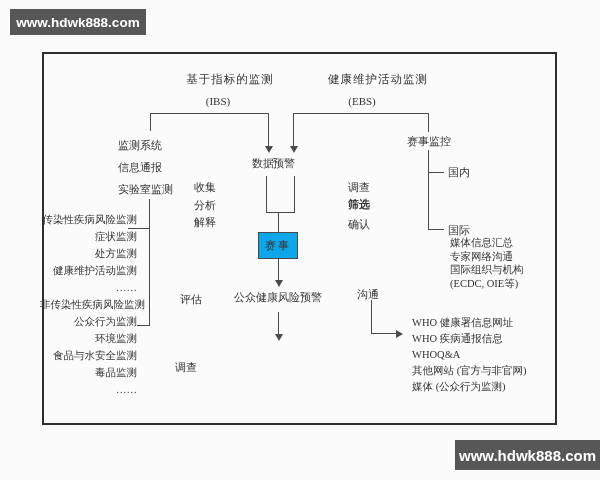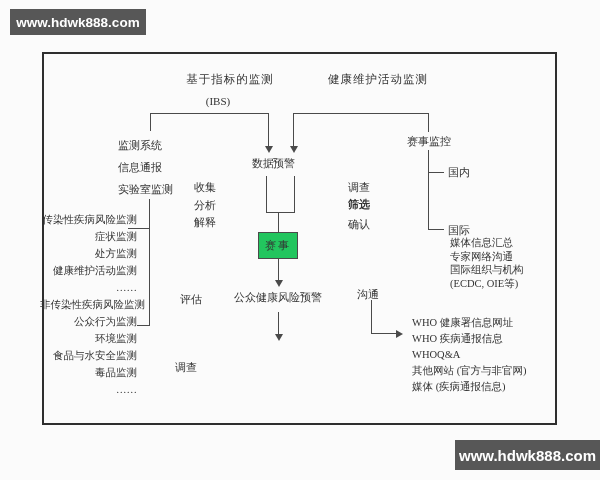--- a/index.html
+++ b/index.html
@@ -22,21 +22,21 @@
            border-top:7px solid var(--line);}
   .ah-right{position:absolute;width:0;height:0;
             border-top:4px solid transparent;border-bottom:4px solid transparent;
             border-left:7px solid var(--line);}
   .list{position:absolute;font-size:10.5px;white-space:nowrap;}
   .list .it{display:block;}
   .list-r{text-align:right;line-height:17px;}
   .list-intl{line-height:13.5px;}
   .list-who{line-height:16px;}
   .event-box{position:absolute;left:258px;top:232px;width:40px;height:27px;
-             border:1px solid var(--line);box-sizing:border-box;background:#22c55e;
+             border:1px solid var(--line);box-sizing:border-box;background:#0ea5e9;
              display:flex;align-items:center;justify-content:center;
              font-size:11px;letter-spacing:2px;}
   .wm{position:absolute;background:var(--wm-bg);color:var(--wm-text);
       font-family:"Liberation Sans","DejaVu Sans",sans-serif;font-weight:bold;
       display:flex;align-items:center;justify-content:center;}
   .wm-tl{left:10px;top:9px;width:136px;height:26px;font-size:13.5px;}
   .wm-br{left:455px;top:440px;width:145px;height:30px;font-size:15px;}
 </style>
 </head>
 <body>
@@ -44,20 +44,21 @@
 <div class="canvas">
 
   <div class="wm wm-tl">www.hdwk888.com</div>
   <div class="wm wm-br">www.hdwk888.com</div>
 
   <div class="frame"></div>
 
   <div class="lbl c title" style="left:170px;top:73px;width:120px;">基于指标的监测</div>
   <div class="lbl c" style="left:158px;top:95px;width:120px;">(IBS)</div>
   <div class="lbl c title" style="left:318px;top:73px;width:120px;">健康维护活动监测</div>
+  <div class="lbl c" style="left:302px;top:95px;width:120px;">(EBS)</div>
 
   <div class="hline" style="left:150px;top:113px;width:119px;"></div>
   <div class="vline" style="left:150px;top:113px;height:18px;"></div>
   <div class="vline" style="left:268px;top:113px;height:34px;"></div>
   <div class="ah-down" style="left:265px;top:146px;"></div>
 
   <div class="hline" style="left:293px;top:113px;width:136px;"></div>
   <div class="vline" style="left:293px;top:113px;height:34px;"></div>
   <div class="ah-down" style="left:290px;top:146px;"></div>
   <div class="vline" style="left:428px;top:113px;height:19px;"></div>
@@ -128,16 +129,16 @@
   <div class="lbl" style="left:357px;top:288px;">沟通</div>
   <div class="vline" style="left:371px;top:300px;height:33px;"></div>
   <div class="hline" style="left:371px;top:333px;width:26px;"></div>
   <div class="ah-right" style="left:396px;top:330px;"></div>
 
   <div class="list list-who" style="left:412px;top:315px;">
     <span class="it">WHO 健康署信息网址</span>
     <span class="it">WHO 疾病通报信息</span>
     <span class="it">WHOQ&amp;A</span>
     <span class="it">其他网站 (官方与非官网)</span>
-    <span class="it">媒体 (疾病通报信息)</span>
+    <span class="it">媒体 (公众行为监测)</span>
   </div>
 
 </div>
 
 </body></html>

